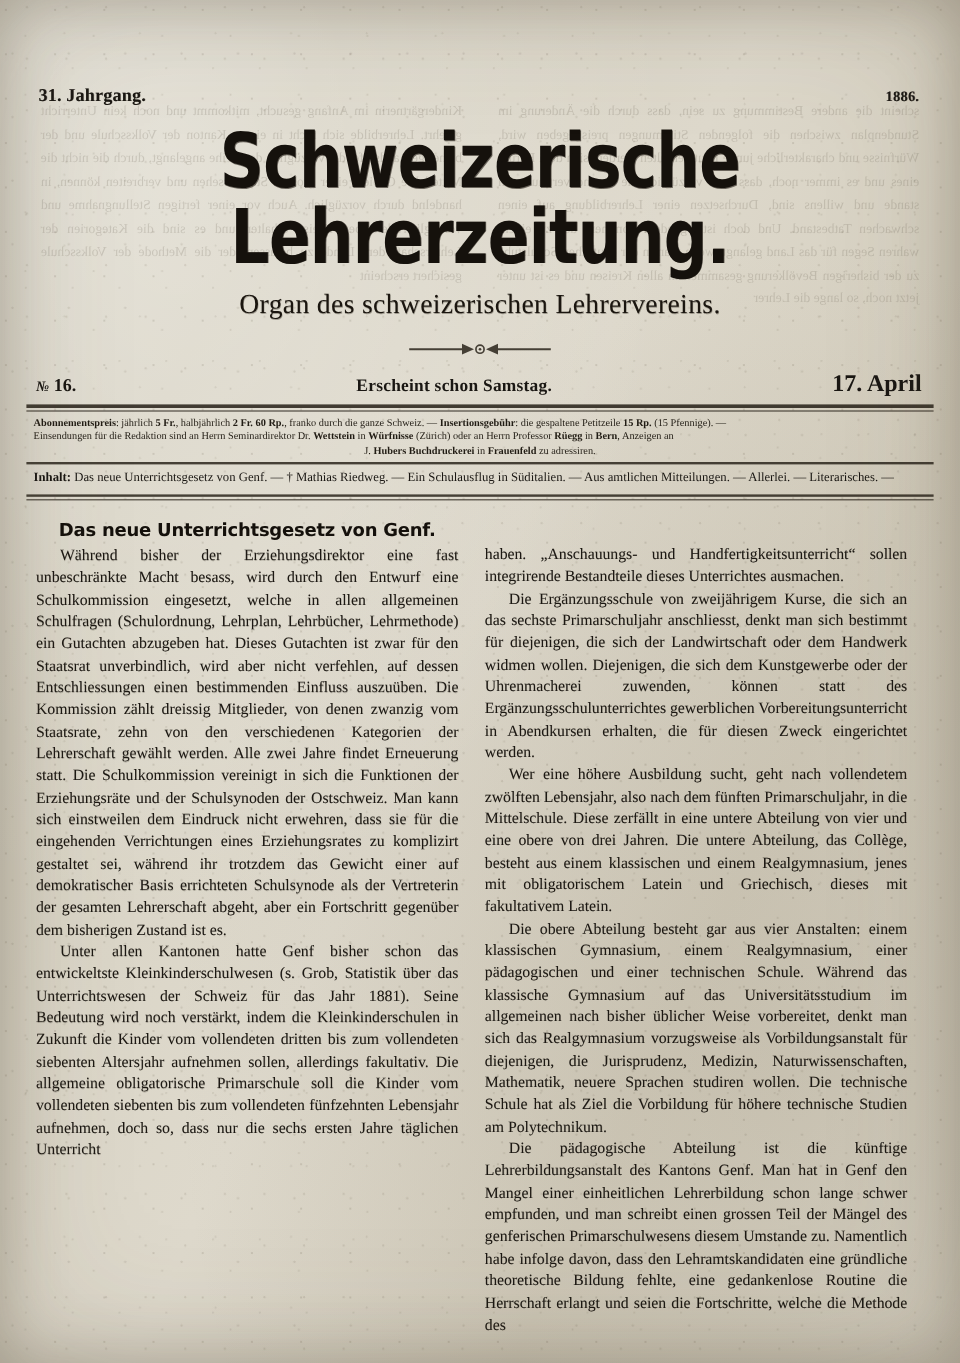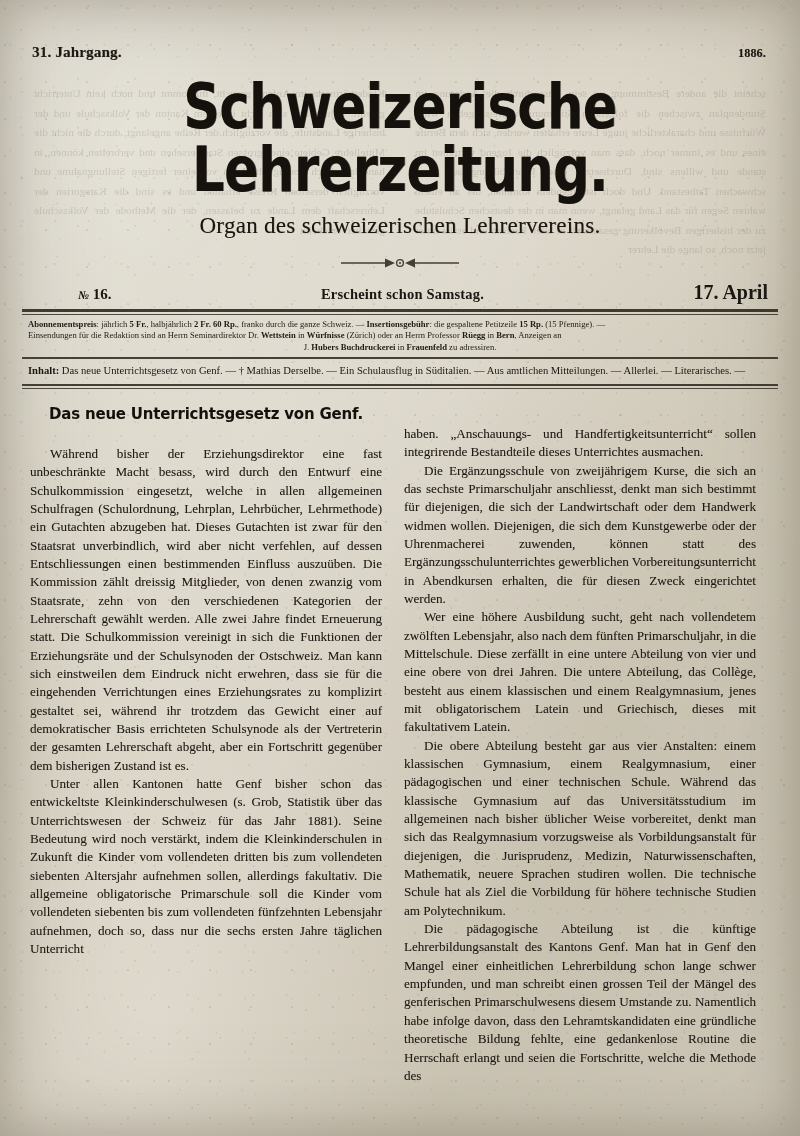--- a/index.html
+++ b/index.html
@@ -46,21 +46,21 @@
     display:flex;gap:30px;
     filter:blur(.35px);
   }
   .bleed .bcol{flex:1;text-align:justify;}
 
   .content{position:relative;z-index:2;}
 
   
   .topline{
     display:flex;justify-content:space-between;align-items:baseline;
-    padding-top:44px;
+    padding-top:72px;
   }
   .jahrgang,.jahr{
     font-family:"Liberation Serif",serif;
     font-weight:bold;font-size:15px;letter-spacing:.2px;
     text-shadow:.4px .3px 0 rgba(40,34,24,.45);
   }
   .jahrgang{padding-left:10px;}
   .jahr{padding-right:12px;font-size:12px;}
 
   .masthead{
@@ -88,21 +88,21 @@
     display:flex;align-items:center;justify-content:center;
     margin-top:16px;height:16px;
   }
   .ornament svg{opacity:.85;}
 
   .issueline{
     display:flex;justify-content:space-between;align-items:baseline;
     margin-top:10px;padding:0 10px 0 8px;
     font-weight:bold;font-size:14px;
   }
-  .issueline .no{font-size:15px;margin-left:48px;}
+  .issueline .no{font-size:15px;}
   .issueline .no i{font-style:italic;font-size:12px;}
   .issueline .mid{font-size:14.5px;letter-spacing:.2px;}
   .issueline .date{font-size:20px;}
 
   .rule-thick{height:3px;background:#2a241b;margin-top:5px;opacity:.88;}
   .rule-thin{height:1px;background:#2a241b;margin-top:2px;opacity:.8;}
   .rule-mid{height:2px;background:#2a241b;opacity:.85;}
 
   .subsblock{
     padding:4px 6px 4px 6px;
@@ -122,21 +122,21 @@
 
   
   .columns{
     display:flex;gap:22px;margin-top:16px;padding:0 8px;
   }
   .col{width:352px;}
   .arttitle{
     text-align:center;font-weight:bold;font-size:15px;
     font-family:"DejaVu Sans",sans-serif;
     letter-spacing:-.2px;
-    margin-bottom:22px;
+    margin-bottom:3px;
     color:#14100b;
   }
   p.bodytext{
     margin:0;
     font-size:13.1px;
     line-height:18.35px;
     text-align:justify;
     text-indent:20px;
     hyphens:manual;
     color:#1c1813;
@@ -190,21 +190,21 @@
 
     <div class="subsblock">
       <div><b>Abonnementspreis</b>: jährlich <b>5 Fr.</b>, halbjährlich <b>2 Fr. 60 Rp.</b>, franko durch die ganze Schweiz. — <b>Insertionsgebühr</b>: die gespaltene Petitzeile <b>15 Rp.</b> (15 Pfennige). —</div>
       <div>Einsendungen für die Redaktion sind an Herrn Seminardirektor Dr. <b>Wettstein</b> in <b>Würfnisse</b> (Zürich) oder an Herrn Professor <b>Rüegg</b> in <b>Bern</b>, Anzeigen an</div>
       <div class="l3">J. <b>Hubers Buchdruckerei</b> in <b>Frauenfeld</b> zu adressiren.</div>
     </div>
 
     <div class="rule-mid"></div>
 
     <div class="inhalt">
-      <b>Inhalt:</b><span> Das neue Unterrichtsgesetz von Genf. — † Mathias Derselbe. — Ein Schulausflug in Süditalien. — Aus amtlichen Mitteilungen. — Allerlei. — Literarisches. —</span>
+      <b>Inhalt:</b><span> Das neue Unterrichtsgesetz von Genf. — † Mathias Riedweg. — Ein Schulausflug in Süditalien. — Aus amtlichen Mitteilungen. — Allerlei. — Literarisches. —</span>
     </div>
 
     <div class="rule-mid"></div>
     <div class="rule-thin"></div>
 
     <div class="columns">
 
       <div class="col">
         <div class="arttitle">Das neue Unterrichtsgesetz von Genf.</div>
         <p class="bodytext">Während bisher der Erziehungsdirektor eine fast unbeschränkte Macht besass, wird durch den Entwurf eine Schulkommission eingesetzt, welche in allen allgemeinen Schulfragen (Schulordnung, Lehrplan, Lehrbücher, Lehrmethode) ein Gutachten abzugeben hat. Dieses Gutachten ist zwar für den Staatsrat unverbindlich, wird aber nicht verfehlen, auf dessen Entschliessungen einen bestimmenden Einfluss auszuüben. Die Kommission zählt dreissig Mitglieder, von denen zwanzig vom Staatsrate, zehn von den verschiedenen Kategorien der Lehrerschaft gewählt werden. Alle zwei Jahre findet Erneuerung statt. Die Schulkommission vereinigt in sich die Funktionen der Erziehungsräte und der Schulsynoden der Ostschweiz. Man kann sich einstweilen dem Eindruck nicht erwehren, dass sie für die eingehenden Verrichtungen eines Erziehungsrates zu komplizirt gestaltet sei, während ihr trotzdem das Gewicht einer auf demokratischer Basis errichteten Schulsynode als der Vertreterin der gesamten Lehrerschaft abgeht, aber ein Fortschritt gegenüber dem bisherigen Zustand ist es.</p>

